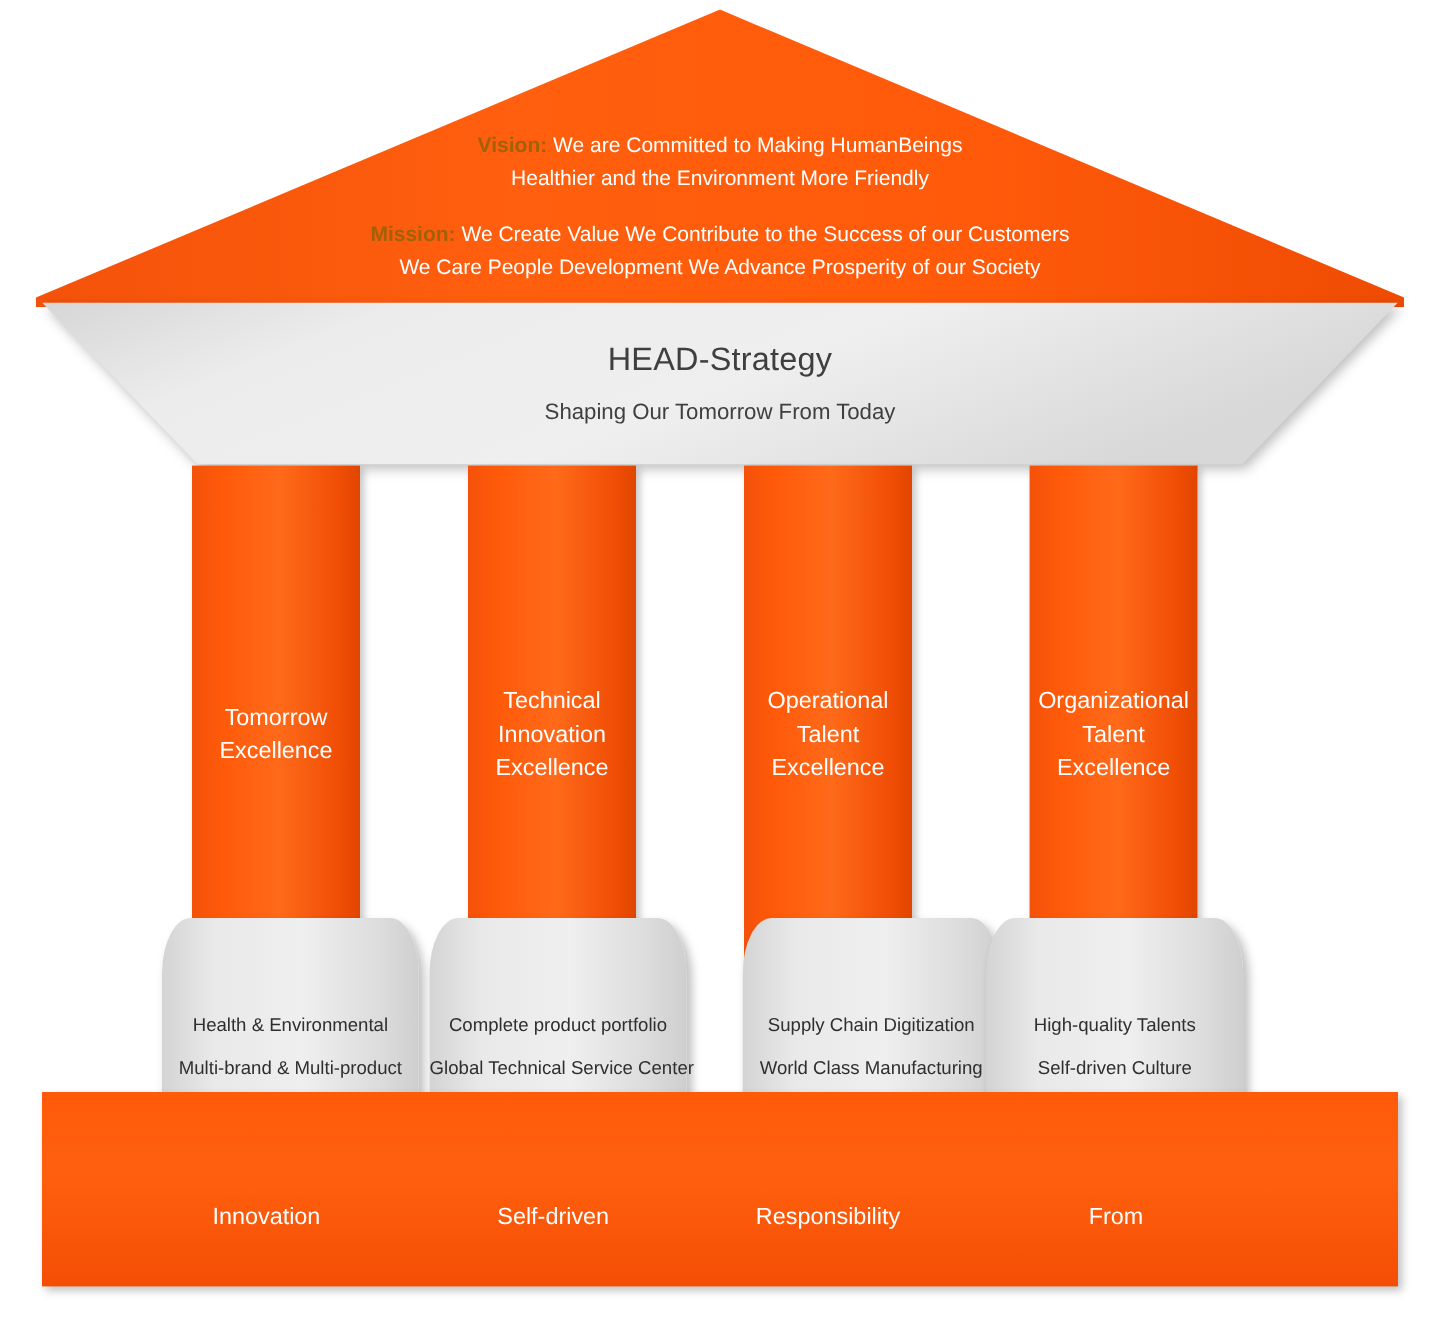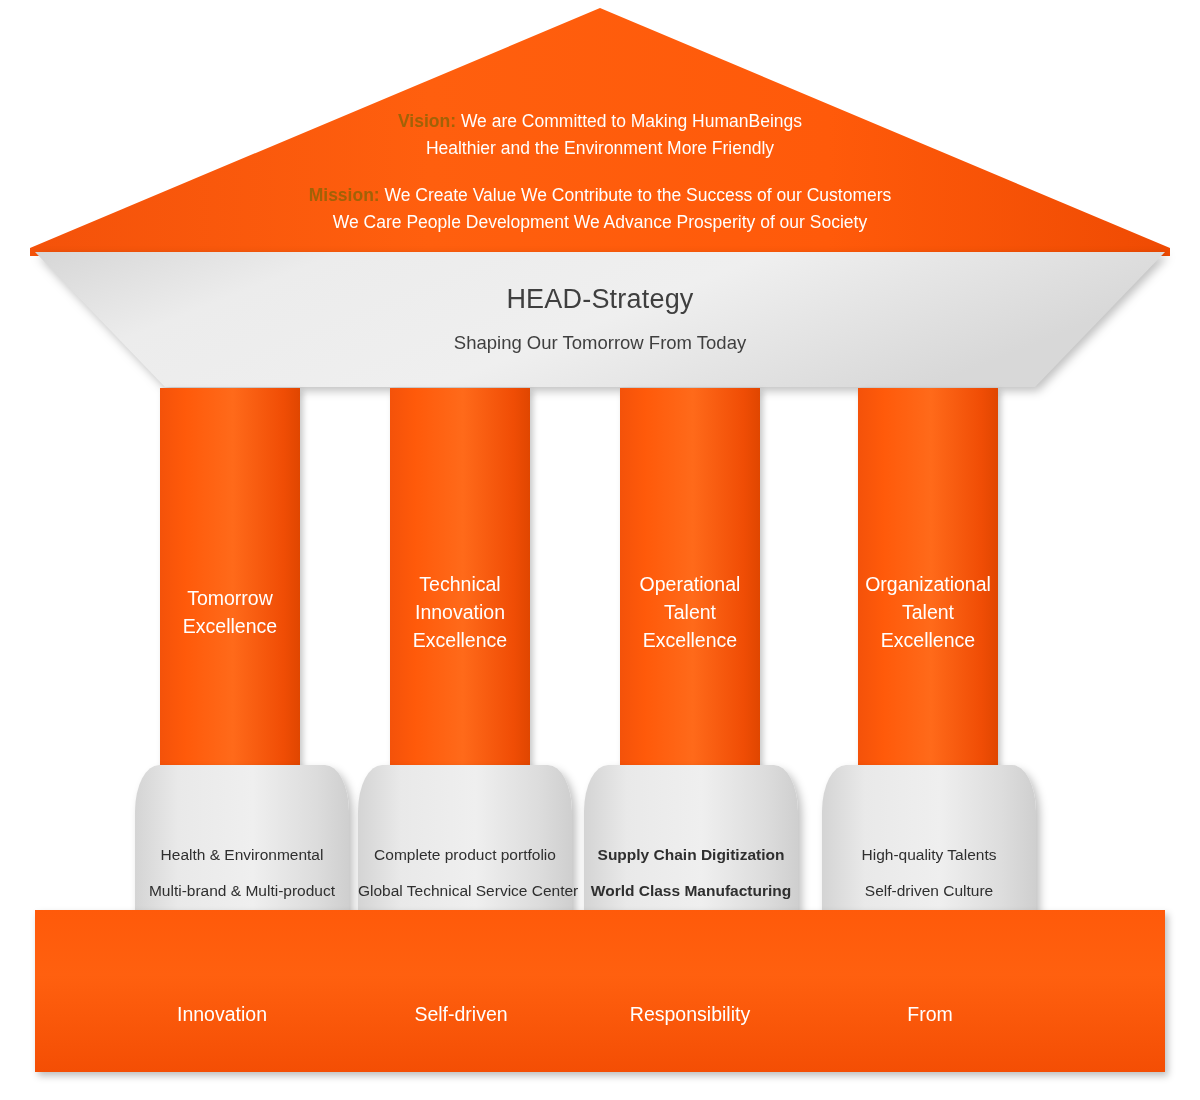--- a/index.html
+++ b/index.html
@@ -248,21 +248,21 @@
     </div>
   </div>
 
   <div class="drum" style="left:358px;">
     <div class="drum-text">
       <div>Complete product portfolio</div>
       <div>Global Technical Service Center</div>
     </div>
   </div>
 
-  <div class="drum" style="left:584px;font-weight:bold;">
+  <div class="drum" style="left:619px;">
     <div class="drum-text">
       <div>Supply Chain Digitization</div>
       <div>World Class Manufacturing</div>
     </div>
   </div>
 
   <div class="drum" style="left:822px;">
     <div class="drum-text">
       <div>High-quality Talents</div>
       <div>Self-driven Culture</div>

